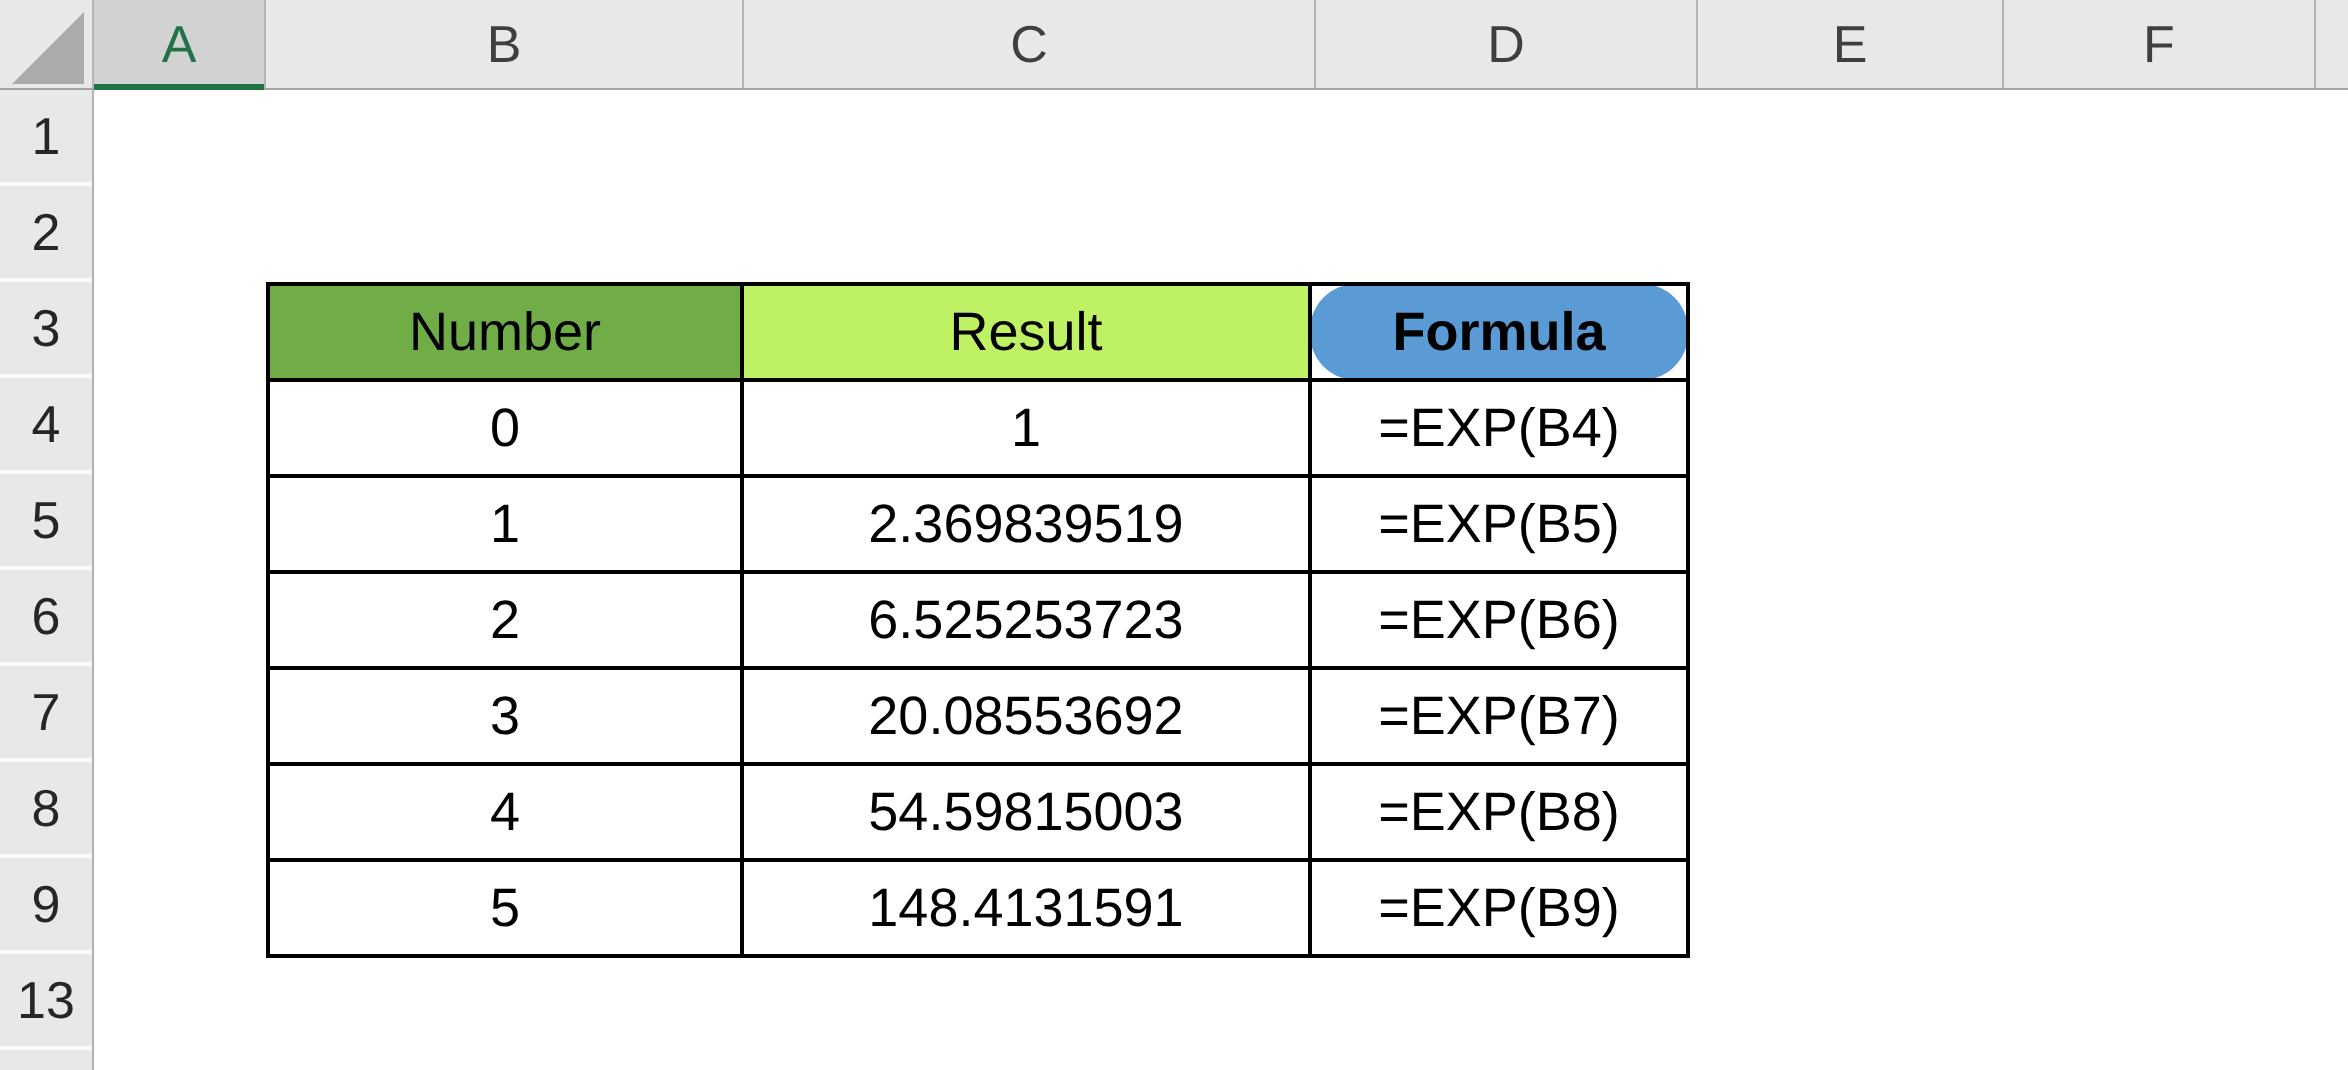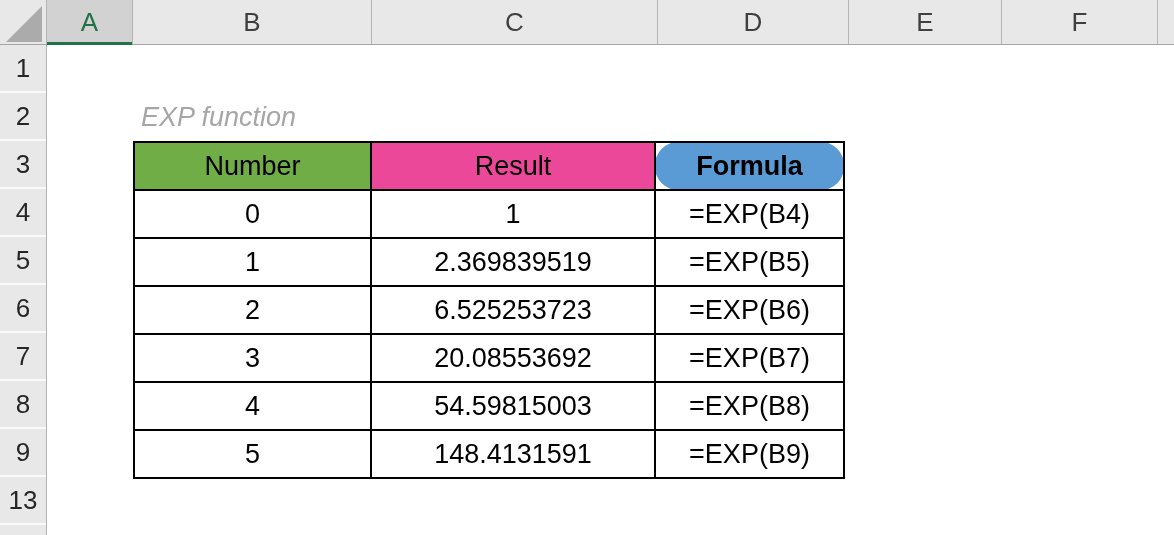--- a/index.html
+++ b/index.html
@@ -150,28 +150,27 @@
       <div class="row-h">4</div>
       <div class="row-h">5</div>
       <div class="row-h">6</div>
       <div class="row-h">7</div>
       <div class="row-h">8</div>
       <div class="row-h">9</div>
       <div class="row-h">13</div>
       <div class="row-h"></div>
     </div>
 
-  <div class="fn-name">EXP function</div>
 
 
   <table class="data-table">
     <thead>
       <tr>
           <th class="h-number" style="background: rgb(112, 173, 71); margin-left: 16px;">Number</th>
-          <th class="h-result" style="background: #ec4899;">Result</th>
+          <th class="h-result" style="background: #bef264;">Result</th>
           <th class="h-formula bold" style="background: rgb(91, 155, 213);">Formula</th>
         </tr>
     </thead>
     <tbody>
         <tr>
           <td class="c-number">0</td>
           <td class="c-result">1</td>
           <td class="c-formula">=EXP(B4)</td>
         </tr>
         <tr>

